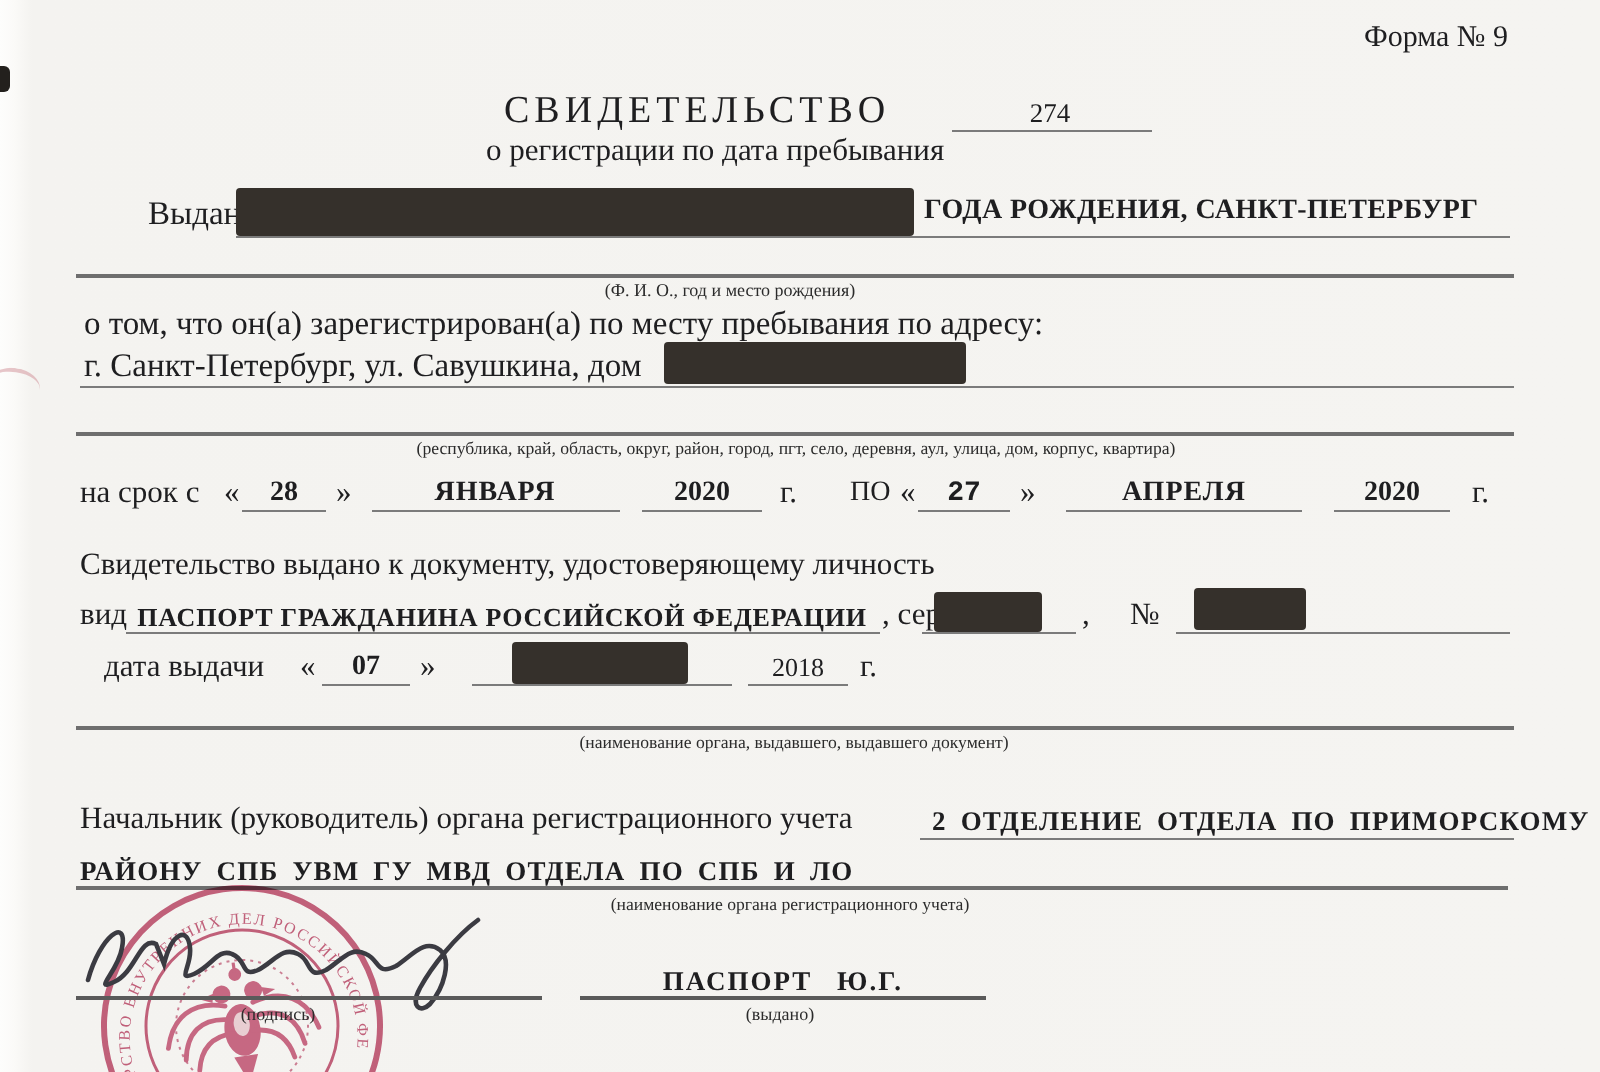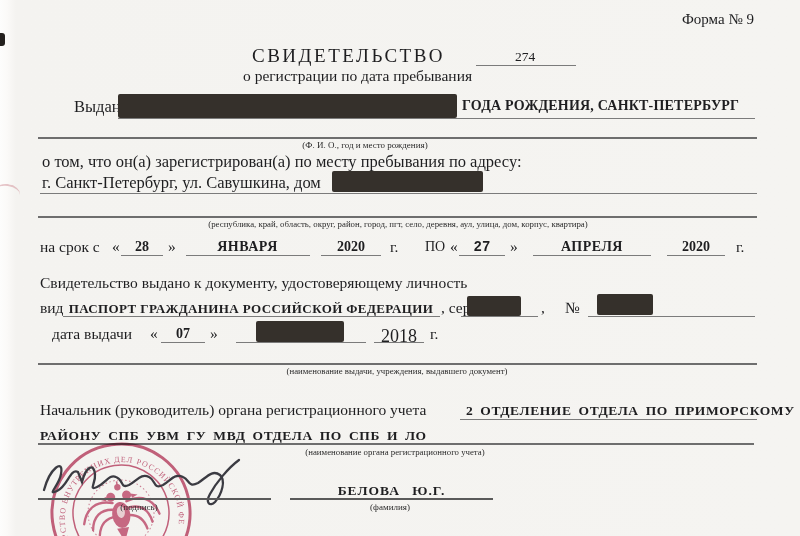--- a/index.html
+++ b/index.html
@@ -84,26 +84,26 @@
   <div class="abs bar" style="left:597px;top:294px;width:56px;height:21px;"></div>
   <div class="abs uline" style="left:588px;top:316px;width:167px;"></div>
 
   <div class="abs t" style="left:40px;top:325px;font-size:15.5px;margin-left:12px;">дата выдачи</div>
   <div class="abs t" style="left:150px;top:325px;font-size:15.5px;">«</div>
   <div class="abs t val" style="left:160px;top:326px;width:46px;font-size:14px;">07</div>
   <div class="abs uline" style="left:161px;top:342px;width:44px;"></div>
   <div class="abs t" style="left:210px;top:325px;font-size:15.5px;">»</div>
   <div class="abs bar" style="left:256px;top:321px;width:88px;height:21px;"></div>
   <div class="abs uline" style="left:236px;top:342px;width:130px;"></div>
-  <div class="abs t val" style="left:373px;top:326px;width:52px;font-size:18px;font-weight:normal;">2018</div>
+  <div class="abs t val" style="left:373px;top:326px;width:52px;font-size:13px;font-weight:normal;">2018</div>
   <div class="abs uline" style="left:374px;top:342px;width:50px;"></div>
   <div class="abs t" style="left:430px;top:325px;font-size:15.5px;">г.</div>
 
   <div class="abs rule" style="left:38px;top:363px;width:719px;"></div>
-  <div class="abs t cap" style="left:247px;top:366px;width:300px;font-size:8.8px;">(наименование выдачи, учреждения, выдавшего документ)</div>
+  <div class="abs t cap" style="left:247px;top:366px;width:300px;font-size:8.8px;">(наименование органа, выдавшего, выдавшего документ)</div>
 
   <div class="abs t" style="left:40px;top:401px;font-size:15.5px;">Начальник (руководитель) органа регистрационного учета</div>
   <div class="abs t cond" style="left:466px;top:403px;font-size:13.5px;text-align:right;">2 ОТДЕЛЕНИЕ ОТДЕЛА ПО ПРИМОРСКОМУ</div>
   <div class="abs uline" style="left:460px;top:419px;width:297px;"></div>
   <div class="abs t cond" style="left:40px;top:428px;font-size:13.5px;">РАЙОНУ СПБ УВМ ГУ МВД ОТДЕЛА ПО СПБ И ЛО</div>
   <div class="abs rule" style="left:38px;top:443px;width:716px;"></div>
   <div class="abs t cap" style="left:245px;top:447px;width:300px;font-size:8.8px;">(наименование органа регистрационного учета)</div>
 
   <div class="abs" style="left:48px;top:440px;width:146px;height:146px;mix-blend-mode:multiply;opacity:.88;transform:rotate(-8deg);">
     <svg class="stamp-svg" width="146" height="146" viewBox="0 0 146 146">
@@ -149,17 +149,17 @@
     <svg width="220" height="56" viewBox="0 0 220 56">
       <path d="M8 40 C 14 18, 28 8, 25 24 C 23 36, 10 46, 21 41 C 32 36, 34 18, 42 22 L 46 32
                C 50 16, 58 13, 59 24 C 60 33, 52 41, 61 37 C 70 33, 73 24, 80 27 C 88 30, 84 39, 93 35
                C 101 31, 105 23, 113 27 C 120 30, 117 40, 127 35 C 135 30, 139 23, 147 27 C 154 30, 152 38, 162 33
                C 170 28, 176 19, 184 25 C 190 30, 186 44, 179 52 C 174 57, 169 53, 174 44 C 180 33, 192 18, 203 10" stroke="#3b3b42" stroke-width="2.3" fill="none" stroke-linecap="round"></path>
     </svg>
   </div>
   <div class="abs uline" style="left:38px;top:498px;width:233px;background:#5a5a5a;height:1.5px;"></div>
   <div class="abs t cap" style="left:84px;top:502px;width:110px;">(подпись)</div>
 
-  <div class="abs t val" style="left:290px;top:483px;width:203px;font-size:13.5px;letter-spacing:1px;word-spacing:8px;">БЕЛОВА Ю.Г.</div>
+  <div class="abs t val" style="left:290px;top:483px;width:203px;font-size:13.5px;letter-spacing:1px;word-spacing:8px;">ПАСПОРТ Ю.Г.</div>
   <div class="abs uline" style="left:290px;top:498px;width:203px;background:#5a5a5a;height:1.5px;"></div>
-  <div class="abs t cap" style="left:335px;top:502px;width:110px;">(фамилия)</div>
+  <div class="abs t cap" style="left:335px;top:502px;width:110px;">(выдано)</div>
 
 </div>
 
 </body></html>

